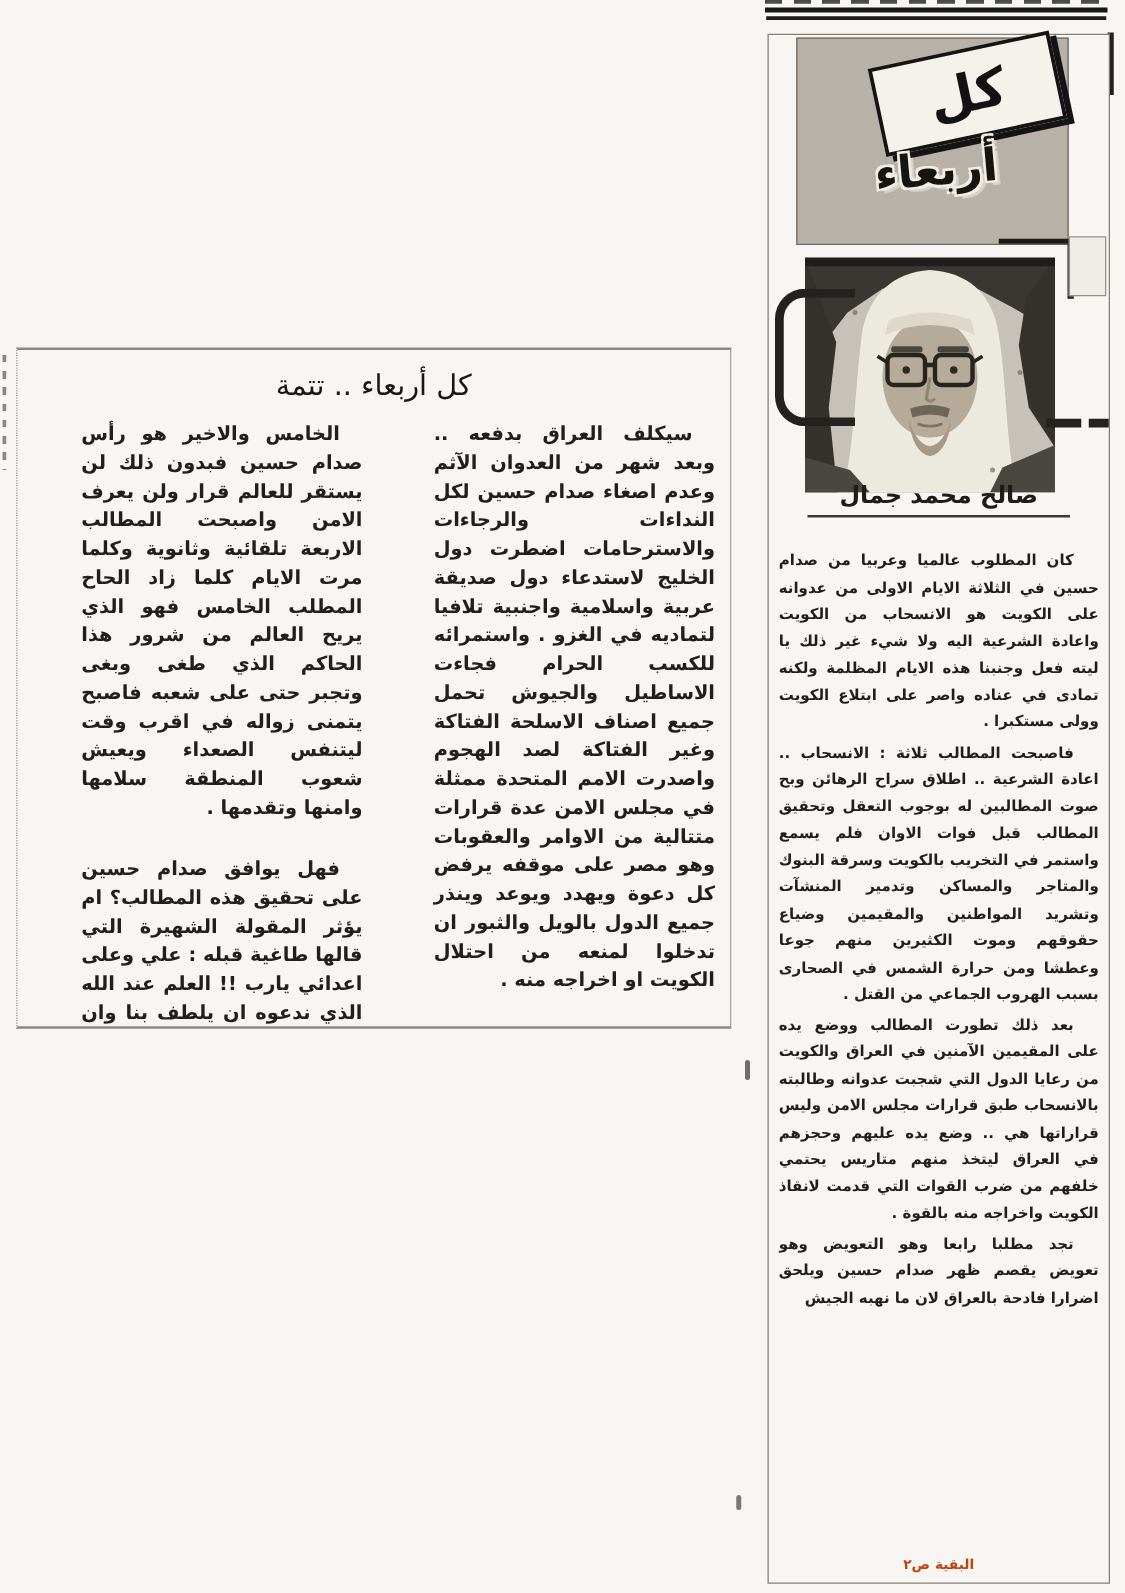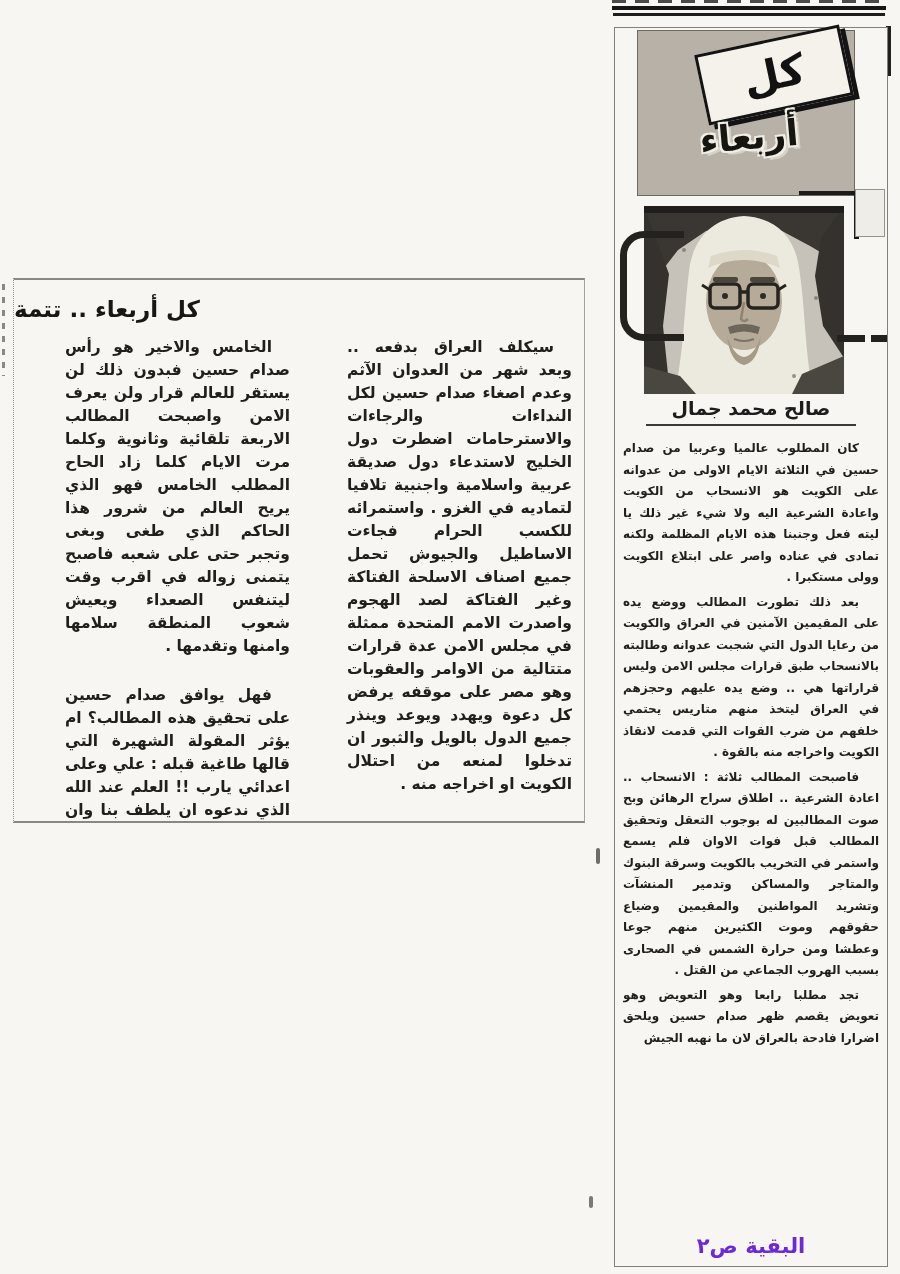--- a/index.html
+++ b/index.html
@@ -39,38 +39,38 @@
   .white-patch{left:240px;top:161px;width:30px;height:48px;background:#efede7;border:1px solid #96928a;box-sizing:border-box;}
 
   .photo{left:29px;top:178px;width:200px;height:188px;background:#c6c2b9;}
   .photo svg{display:block;}
 
   .bracket-left{left:5px;top:203px;width:64px;height:110px;
     border:7px solid #23221f;border-right:none;border-radius:24px 0 0 24px;box-sizing:border-box;}
   .dash1{left:222px;top:307px;width:28px;height:7px;background:#23221f;}
   .dash2{left:256px;top:307px;width:16px;height:7px;background:#23221f;}
 
-  .author{left:0;right:0;top:369px;text-align:center;
+  .author{left:0;right:0;top:357px;text-align:center;
     font-weight:bold;font-size:19px;direction:rtl;}
   .author span{display:inline-block;border-bottom:2px solid #3b3934;padding:0 26px 5px;}
 
   .article{left:8px;right:8px;top:410px;bottom:46px;overflow:hidden;
     direction:rtl;text-align:justify;text-align-last:right;}
   .article p{margin:0 0 3px;text-indent:20px;
     font-size:12px;line-height:21.5px;font-weight:bold;color:#201f1d;}
   .note{left:0;right:0;bottom:8px;text-align:center;
-    font-weight:bold;font-size:21px;direction:rtl;color:#6d28d9;}
+    font-weight:bold;font-size:11px;direction:rtl;color:#c2410c;}
 
   
   .left-box{left:13px;top:278px;width:572px;height:545px;box-sizing:border-box;
     border-top:2px solid #8a8882;border-bottom:2px solid #8a8882;
     border-left:1px dotted #9a9791;border-right:1px solid #a5a29b;
     overflow:hidden;direction:rtl;}
-  .box-title{margin:16px 0 12px;text-align:left;
-    font-size:23px;font-weight:bold;color:#181715;}
+  .box-title{margin:16px 0 12px;text-align:center;
+    font-size:23px;font-weight:normal;color:#181715;}
   .box-cols{display:flex;gap:18px;padding:2px 12px 0;direction:rtl;}
   .box-col{flex:1;text-align:justify;text-align-last:right;margin-left:39px;}
   .box-col p{margin:0;text-indent:18px;
     font-size:15.5px;line-height:23px;font-weight:bold;color:#201f1d;}
   .box-col p + p{margin-top:4px;}
   .box-col .big-gap{margin-top:26px;}
 
   
   .edge-dashes{left:2px;top:284px;width:3px;height:92px;
     background:repeating-linear-gradient(180deg,#8a8880 0 6px,transparent 6px 13px);}
@@ -131,22 +131,22 @@
   <div class="abs bracket-left"></div>
   <div class="abs dash1"></div>
   <div class="abs dash2"></div>
 
   <div class="abs author">
     <span>صالح محمد جمال</span>
   </div>
 
   <div class="abs article">
     <p>كان المطلوب عالميا وعربيا من صدام حسين في الثلاثة الايام الاولى من عدوانه على الكويت هو الانسحاب من الكويت واعادة الشرعية اليه ولا شيء غير ذلك يا ليته فعل وجنبنا هذه الايام المظلمة ولكنه تمادى في عناده واصر على ابتلاع الكويت وولى مستكبرا .</p>
+    <p>فاصبحت المطالب ثلاثة : الانسحاب .. اعادة الشرعية .. اطلاق سراح الرهائن وبح صوت المطالبين له بوجوب التعقل وتحقيق المطالب قبل فوات الاوان فلم يسمع واستمر في التخريب بالكويت وسرقة البنوك والمتاجر والمساكن وتدمير المنشآت وتشريد المواطنين والمقيمين وضياع حقوقهم وموت الكثيرين منهم جوعا وعطشا ومن حرارة الشمس في الصحارى بسبب الهروب الجماعي من القتل .</p>
     <p>بعد ذلك تطورت المطالب ووضع يده على المقيمين الآمنين في العراق والكويت من رعايا الدول التي شجبت عدوانه وطالبته بالانسحاب طبق قرارات مجلس الامن وليس قراراتها هي .. وضع يده عليهم وحجزهم في العراق ليتخذ منهم متاريس يحتمي خلفهم من ضرب القوات التي قدمت لانقاذ الكويت واخراجه منه بالقوة .</p>
-    <p>فاصبحت المطالب ثلاثة : الانسحاب .. اعادة الشرعية .. اطلاق سراح الرهائن وبح صوت المطالبين له بوجوب التعقل وتحقيق المطالب قبل فوات الاوان فلم يسمع واستمر في التخريب بالكويت وسرقة البنوك والمتاجر والمساكن وتدمير المنشآت وتشريد المواطنين والمقيمين وضياع حقوقهم وموت الكثيرين منهم جوعا وعطشا ومن حرارة الشمس في الصحارى بسبب الهروب الجماعي من القتل .</p>
     <p>تجد مطلبا رابعا وهو التعويض وهو تعويض يقصم ظهر صدام حسين ويلحق اضرارا فادحة بالعراق لان ما نهبه الجيش</p>
   </div>
 
   <div class="abs note">البقية ص٢</div>
 </section>
 
 <section class="abs left-box">
   <h2 class="box-title">كل أربعاء .. تتمة</h2>
   <div class="box-cols">
     <div class="box-col">

